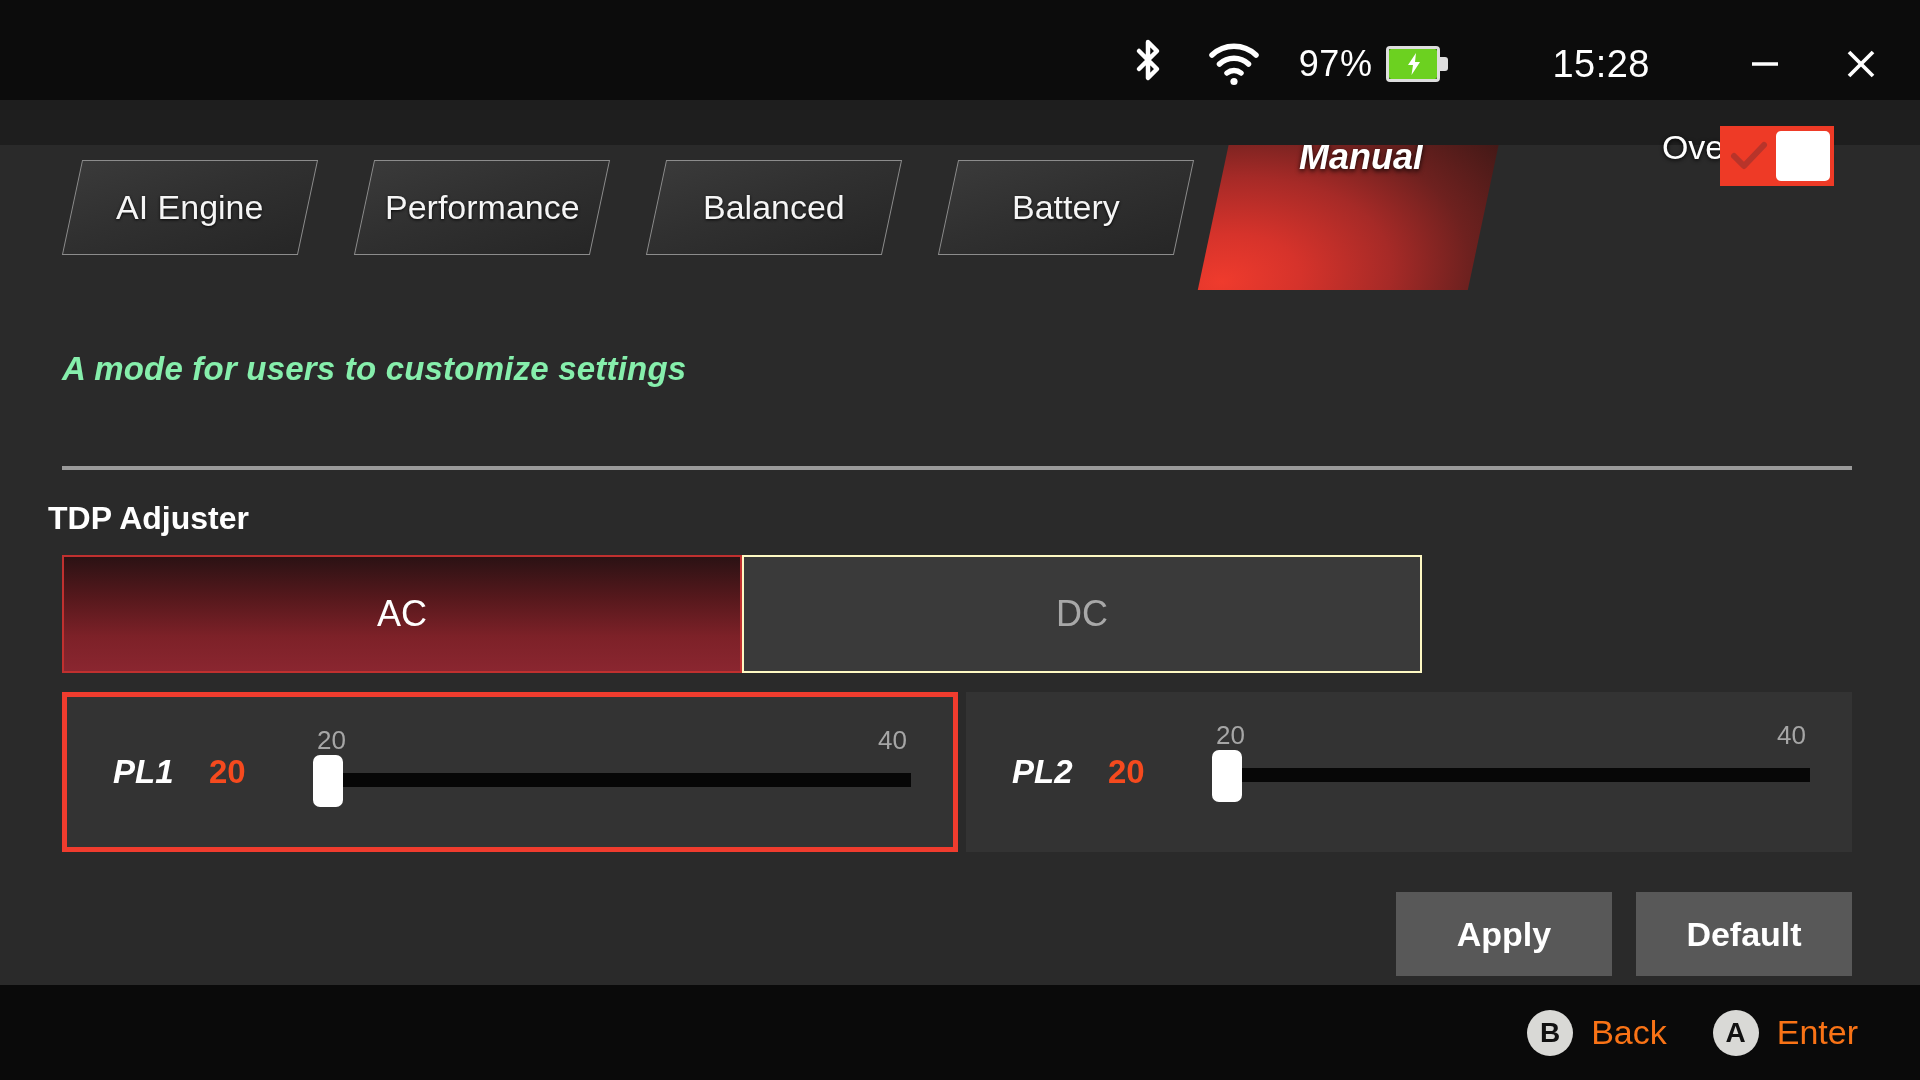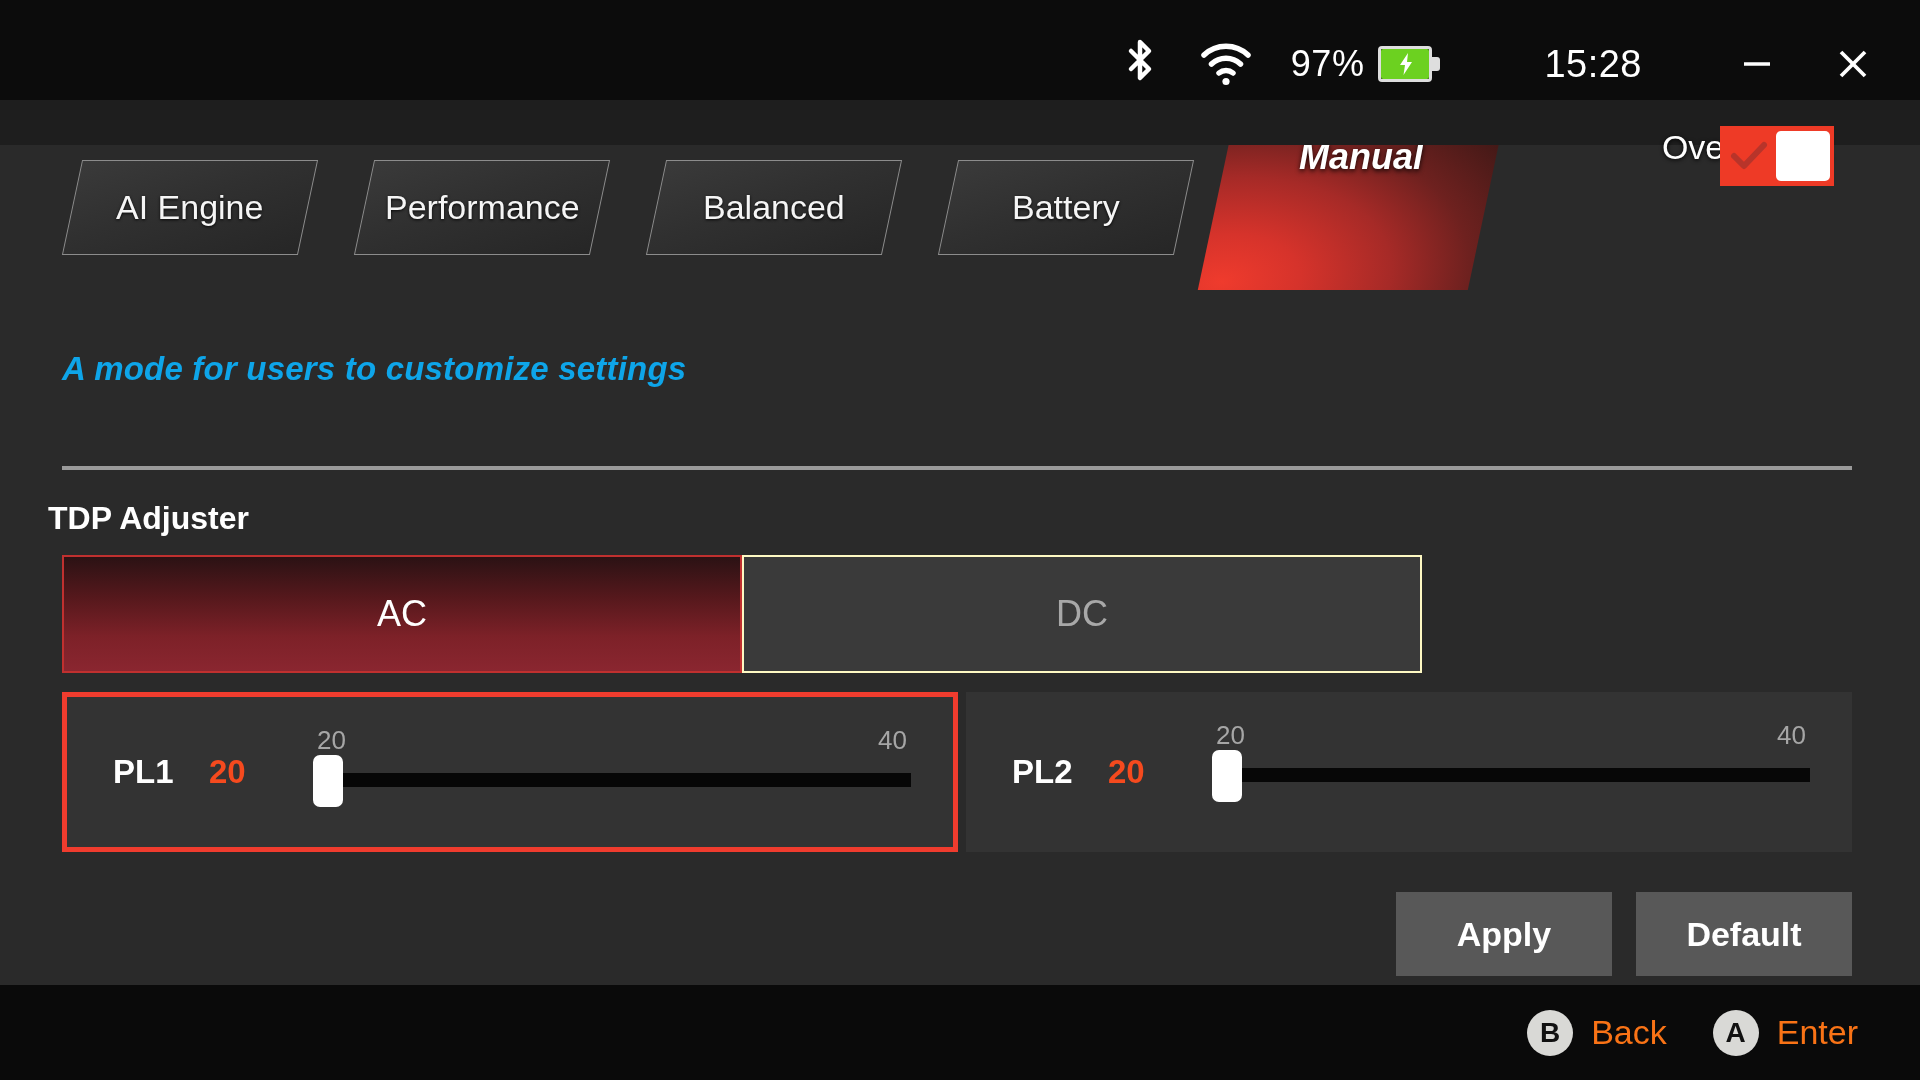--- a/index.html
+++ b/index.html
@@ -9,21 +9,21 @@
     font-family:"Liberation Sans", sans-serif;
     overflow:hidden;
   }
   #app { position:relative; width:1920px; height:1080px; background:#2a2a2a; }
 
   
   .statusbar {
     position:absolute; left:0; top:0; width:1920px; height:128px;
     background:#0c0c0c;
     display:flex; align-items:center; justify-content:flex-end;
-    padding-right:36px; gap:8px;
+    padding-right:28px; gap:8px;
   }
   .sb-icon { display:flex; align-items:center; justify-content:center; }
   .sb-bt { width:54px; height:54px; margin-right:22px; }
   .sb-wifi { width:58px; height:50px; margin-right:28px; }
   .sb-batt-wrap { display:flex; align-items:center; gap:14px; margin-right:96px; }
   .sb-batt-pct { color:#ffffff; font-size:36px; font-weight:400; letter-spacing:.5px; }
   .sb-batt-icon { position:relative; width:62px; height:36px; }
   .sb-batt-shell {
     position:absolute; left:0; top:0; width:54px; height:36px;
     border:3px solid #dedede; border-radius:4px; background:#0c0c0c;
@@ -105,21 +105,21 @@
     width:114px; height:60px; background:#ee3a26;
     display:flex; align-items:center; justify-content:space-between;
     padding:0 0 0 6px;
   }
   .ob-check { width:46px; height:46px; display:flex; align-items:center; justify-content:center; }
   .ob-knob { width:54px; height:50px; background:#ffffff; border-radius:5px; margin-right:4px; }
 
   
   .desc {
     position:absolute; left:62px; top:350px;
-    font-size:33px; font-style:italic; font-weight:700; color:#0ea5e9;
+    font-size:33px; font-style:italic; font-weight:700; color:#86efac;
     letter-spacing:.2px;
   }
   .divider {
     position:absolute; left:62px; top:466px; width:1790px; height:4px;
     background:#9a9a9a;
   }
 
   
   .tdp-title {
     position:absolute; left:48px; top:500px;
@@ -140,21 +140,21 @@
     background:#3a3a3a; color:#a8a8a8; border:2px solid #fef9c3;
   }
 
   
   .pl-row { position:absolute; left:62px; top:692px; width:1790px; height:160px; display:flex; gap:8px; }
   .pl-card {
     position:relative; flex:1; background:#333333;
     display:flex; align-items:center; padding:0 40px 0 46px;
   }
   .pl-card.focused { border:5px solid #f03c2e; }
-  .pl-name { color:#ffffff; font-size:33px; font-weight:700; width:96px; flex:none; }
+  .pl-name { color:#ffffff; font-size:33px; font-weight:700; width:96px; flex:none;font-style:italic; }
   .pl-value { color:#f54a1e; font-size:33px; font-weight:700; width:104px; flex:none; }
   .slider-wrap { position:relative; flex:1; height:100%; }
   .slider-min, .slider-max {
     position:absolute; top:28px; color:#a6a6a6; font-size:26px;
   }
   .slider-min { left:4px; }
   .slider-max { right:6px;text-align:right; }
   .slider-track {
     position:absolute; left:14px; right:2px; top:76px; height:14px; background:#070707;
   }

